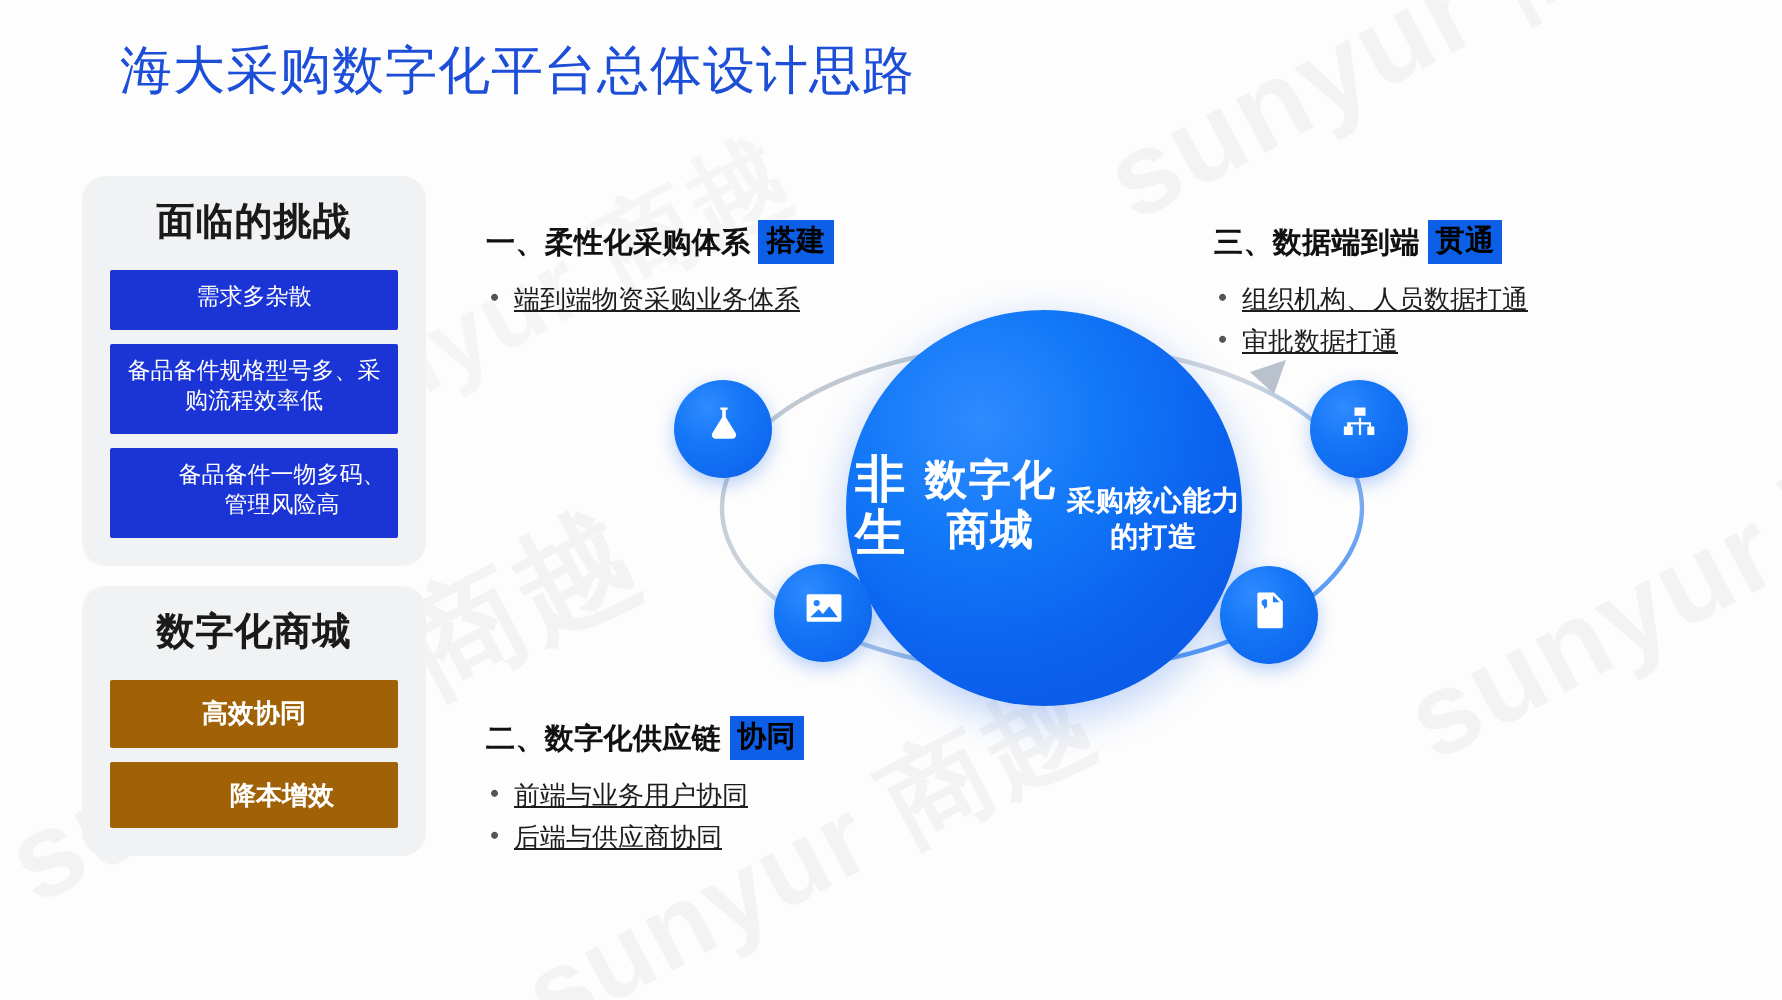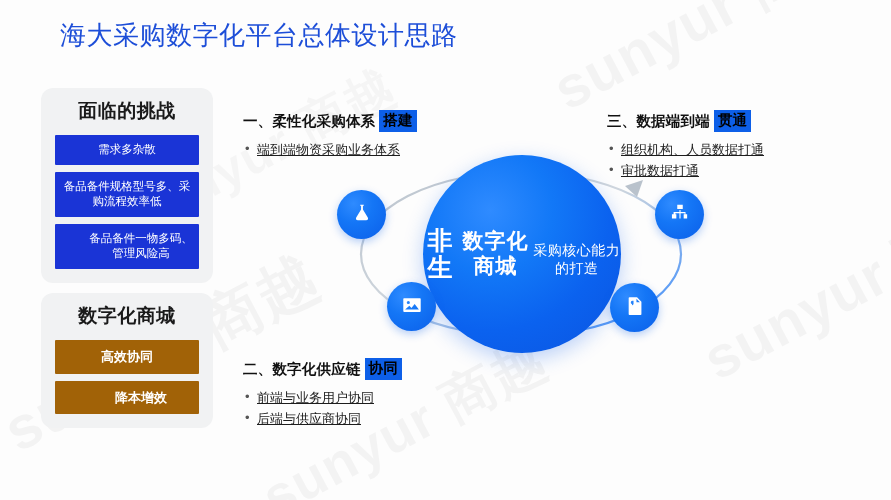--- a/index.html
+++ b/index.html
@@ -153,21 +153,21 @@
     box-shadow:0 6px 20px rgba(13,95,232,0.28);
     display:flex;
     flex-direction:row;
     align-items:center;
     justify-content:flex-end;
     color:#fff;
     text-align:center;
   }
   .core-l1{ font-size:25px; font-weight:700; line-height:1.08; letter-spacing:1px; }
   .core-l2{ font-size:21px; font-weight:700; line-height:1.18; letter-spacing:1px; }
-  .core-l3{ font-size:14px; font-weight:400; margin-top:12px; letter-spacing:0.5px; }
+  .core-l3{ font-size:14px; font-weight:700; margin-top:12px; letter-spacing:0.5px; }
 
   .node{
     position:absolute;
     width:49px; height:49px;
     border-radius:50%;
     background:radial-gradient(circle at 34% 28%, #2f8bff 0%, #1476f6 40%, #0b5fe9 100%);
     box-shadow:0 3px 9px rgba(13,95,232,0.3);
     display:flex; align-items:center; justify-content:center;
   }
   .node svg{ width:22px; height:22px; fill:#ffffff; }

